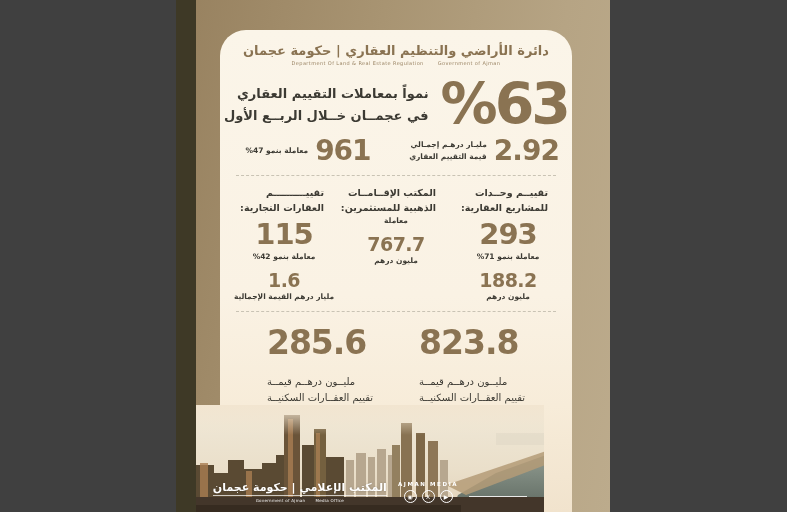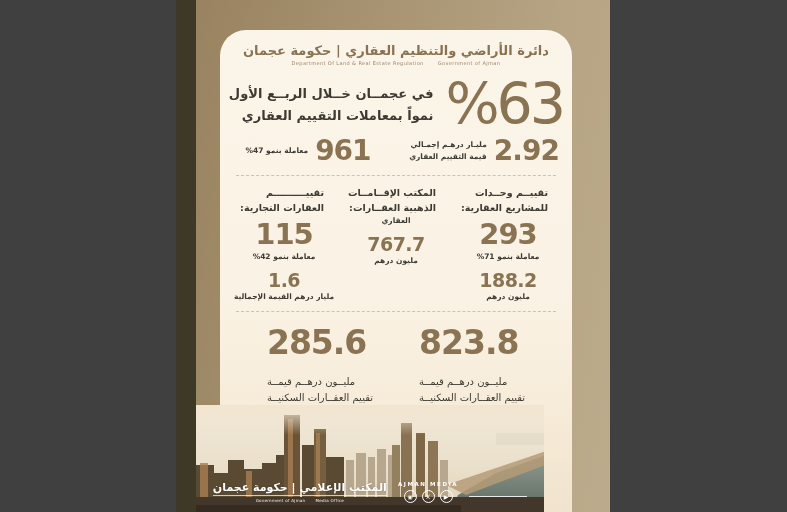--- a/index.html
+++ b/index.html
@@ -16,21 +16,21 @@
     border-radius:26px 26px 0 0;
     background:linear-gradient(180deg,#fbf5e9 0%,#faf2e4 55%,#f7ecd9 78%,#f1e3cd 100%);
     direction:rtl;}
 
   .logo-block{padding-top:13px;text-align:center;}
   .logo-ar{font-size:13px;font-weight:bold;color:#8a7352;letter-spacing:-.5px;}
   .logo-en-row{direction:rtl;display:flex;justify-content:center;gap:14px;margin-top:2px;}
   .logo-en{font-size:5px;color:#9b8565;letter-spacing:.4px;}
 
   .headline{display:flex;direction:rtl;justify-content:center;align-items:center;gap:12px;margin-top:10px;}
-  .headline-num{font-size:57px;font-weight:normal;color:#8a7352;letter-spacing:-3px;line-height:1;direction:ltr;}
+  .headline-num{font-size:57px;font-weight:bold;color:#8a7352;letter-spacing:-3px;line-height:1;direction:ltr;}
   .headline-text{text-align:right;font-size:13px;font-weight:bold;color:#3c3a33;line-height:1.65;}
 
   .summary-row{display:flex;direction:rtl;margin-top:4px;}
   .summary-item{flex:1;display:flex;direction:rtl;justify-content:center;align-items:center;gap:7px;}
   .summary-value{font-size:28px;font-weight:bold;color:#8a7352;letter-spacing:-1px;line-height:1;}
   .summary-label{font-size:7.5px;font-weight:bold;color:#3c3a33;line-height:1.6;text-align:right;}
 
   .divider{border-top:1.5px dashed #c9c3b4;margin:10px 16px 0 16px;}
 
   .cols{display:flex;direction:rtl;margin-top:9px;padding:0 8px;}
@@ -80,22 +80,22 @@
       <div class="logo-ar">دائرة الأراضي والتنظيم العقاري | حكومة عجمان</div>
       <div class="logo-en-row">
         <span class="logo-en">Government of Ajman</span>
         <span class="logo-en">Department Of Land &amp; Real Estate Regulation</span>
       </div>
     </div>
 
     <div class="headline">
       <div class="headline-num">%63</div>
       <div class="headline-text">
+        <div>نمواً بمعاملات التقييم العقاري</div>
         <div>في عجمــان خــلال الربــع الأول</div>
-        <div>نمواً بمعاملات التقييم العقاري</div>
       </div>
     </div>
 
     <div class="summary-row">
       <div class="summary-item">
         <div class="summary-value">2.92</div>
         <div class="summary-label">
           <div>مليـار درهـم إجمـالي</div>
           <div>قيمة التقييم العقاري</div>
         </div>
@@ -115,23 +115,23 @@
           <div>للمشاريع العقارية:</div>
         </div>
         <div class="col-v1">293</div>
         <div class="col-l1">معاملة بنمو 71%</div>
         <div class="col-v2">188.2</div>
         <div class="col-l2">مليون درهم</div>
       </div>
       <div class="col">
         <div class="col-title">
           <div>المكتب الإقــامــات</div>
-          <div>الذهبية العقــارات:</div>
-        </div>
-        <div class="col-l1">العقاري</div>
+          <div>الذهبية للمستثمرين:</div>
+        </div>
+        <div class="col-l1">معاملة</div>
         <div class="col-v2">767.7</div>
         <div class="col-l2">مليون درهم</div>
       </div>
       <div class="col">
         <div class="col-title">
           <div>تقييــــــــــم</div>
           <div>العقارات التجارية:</div>
         </div>
         <div class="col-v1">115</div>
         <div class="col-l1">معاملة بنمو 42%</div>

